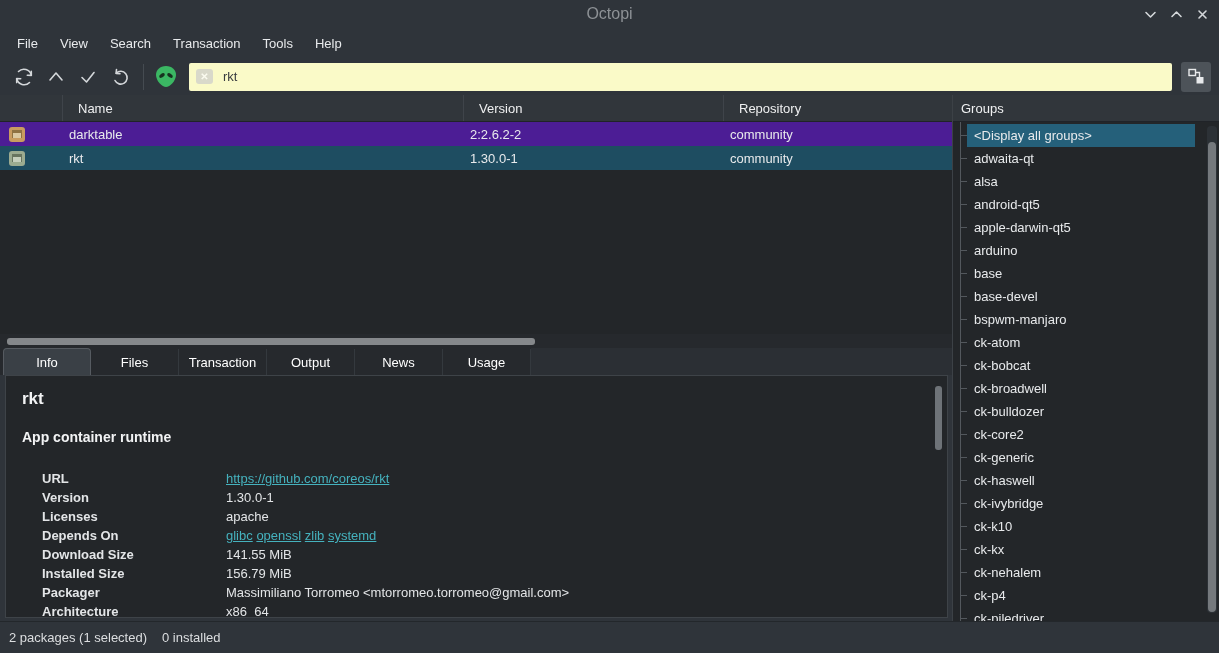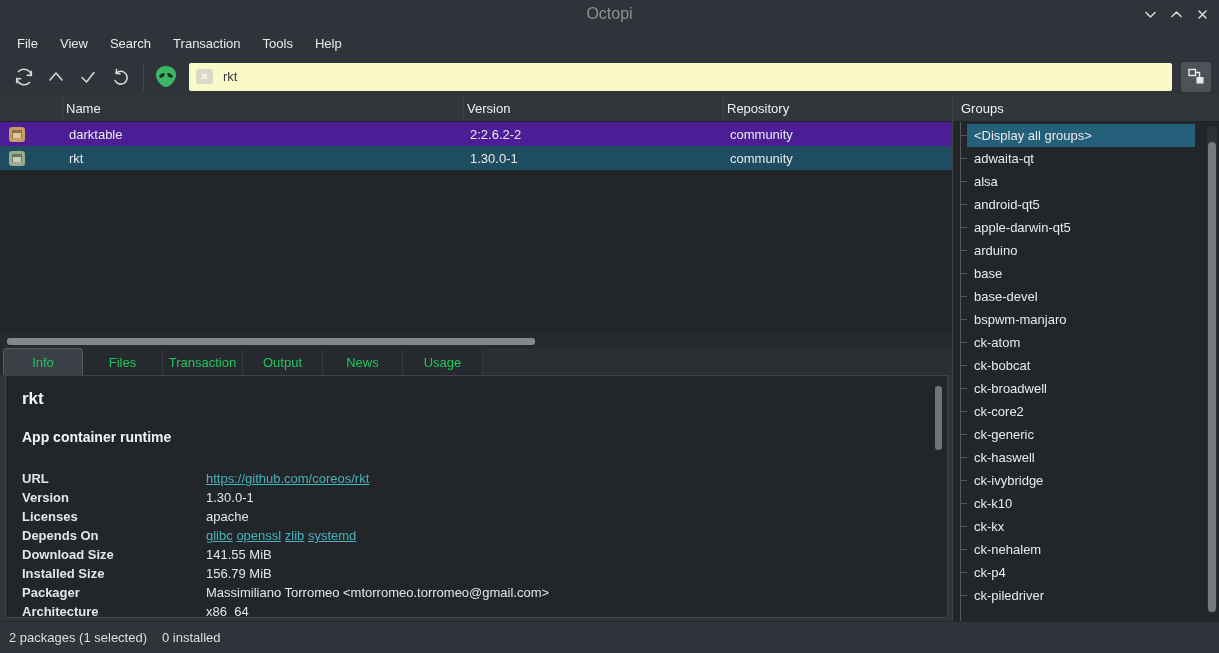--- a/index.html
+++ b/index.html
@@ -32,21 +32,21 @@
   .search-text { margin-left:10px; color:#393c40; font-size:13px; background:transparent; border:none; outline:none; font-family:"Liberation Sans", sans-serif; width:200px; }
   .groups-toggle { width:30px; height:30px; background:#4d5359; border-radius:3px; display:flex; align-items:center; justify-content:center; }
 
   
   .main { height:526px; display:flex; }
   .left-col { width:952px; display:flex; flex-direction:column; }
 
   
   .table-area { height:239px; background:#232629; overflow:hidden; }
   .tbl-header { height:27px; background:#31363b; display:flex; align-items:center; border-bottom:1px solid #202328; }
-  .tbl-header .hc { padding-left:3px; border-left:1px solid #3f444a; height:100%; display:flex; align-items:center; color:#eff0f1; }
+  .tbl-header .hc { padding-left:15px; border-left:1px solid #3f444a; height:100%; display:flex; align-items:center; color:#eff0f1; }
   .hc.c-icon { width:62px; border-left:none; }
   .hc.c-name { width:401px; }
   .hc.c-version { width:260px; }
   .hc.c-repo { flex:1; }
   .pkg-row { height:24px; display:flex; align-items:center; background:#4c1d95; }
   .pkg-row.selected { background:#1e4d61; }
   .cell { padding-left:7px; overflow:hidden; white-space:nowrap; }
   .cell.c-icon { width:62px; display:flex; align-items:center; padding-left:9px; }
   .cell.c-name { width:401px; }
   .cell.c-version { width:260px; }
@@ -54,30 +54,30 @@
   .pkg-icon { width:16px; height:15px; border-radius:3px; position:relative; }
   .pkg-icon .inner { position:absolute; left:3px; top:3px; right:3px; bottom:4px; }
   .pkg-icon .fill { position:absolute; left:4px; right:4px; bottom:4px; height:5px; }
 
   
   .hscroll { height:14px; background:#26292d; position:relative; }
   .hscroll .thumb { position:absolute; left:7px; top:4px; width:528px; height:7px; border-radius:3px; background:#85888b; }
 
   
   .tabstrip { height:27px; display:flex; align-items:flex-end; background:#26292d; padding-left:3px; }
-  .tab { width:80px; height:26px; display:flex; align-items:center; justify-content:center; color:#22c55e; border-right:1px solid #34393e; }
+  .tab { width:88px; height:26px; display:flex; align-items:center; justify-content:center; color:#ffffff; border-right:1px solid #34393e; }
   .tab.active { background:#3a4046; border:1px solid #565b61; border-bottom:none; border-radius:4px 4px 0 0; height:27px; }
   .tabstrip .spacer { flex:1; height:27px; background:#2b2f34; }
 
   
   .info-panel { flex:1; margin:0 4px 3px 5px; background:#232629; border:1px solid #3e4348; position:relative; padding:13px 16px; overflow:hidden; }
   .info-title { font-size:17px; font-weight:bold; color:#f2f3f4; }
   .info-subtitle { font-size:14px; font-weight:bold; margin-top:20px; color:#f2f3f4; }
   .info-fields { margin-top:24px; }
-  .info-row { display:flex; height:19px; line-height:19px; }
+  .info-row { display:flex; height:19px; line-height:19px;margin-left:20px; }
   .info-label { width:184px; font-weight:bold; color:#e3e5e7; }
   .info-value { color:#e3e5e7; }
   a.link { text-decoration:underline; }
   .vscroll-info { position:absolute; right:5px; top:10px; width:7px; height:64px; border-radius:3px; background:#6e7378; }
 
   
   .groups-panel { flex:1; background:#232629; border-left:1px solid #3c4146; display:flex; flex-direction:column; position:relative; overflow:hidden; }
   .groups-header { height:27px; background:#31363b; display:flex; align-items:center; padding-left:8px; border-bottom:1px solid #202328; color:#eff0f1; }
   .groups-list { flex:1; position:relative; padding-top:2px; overflow:hidden; }
   .groups-list .treeline { position:absolute; left:7px; top:0; bottom:0; width:1px; background:#53585d; }
@@ -272,20 +272,21 @@
         <div class="group-item">alsa</div>
         <div class="group-item">android-qt5</div>
         <div class="group-item">apple-darwin-qt5</div>
         <div class="group-item">arduino</div>
         <div class="group-item">base</div>
         <div class="group-item">base-devel</div>
         <div class="group-item">bspwm-manjaro</div>
         <div class="group-item">ck-atom</div>
         <div class="group-item">ck-bobcat</div>
         <div class="group-item">ck-broadwell</div>
+        <div class="group-item">ck-bulldozer</div>
         <div class="group-item">ck-core2</div>
         <div class="group-item">ck-generic</div>
         <div class="group-item">ck-haswell</div>
         <div class="group-item">ck-ivybridge</div>
         <div class="group-item">ck-k10</div>
         <div class="group-item">ck-kx</div>
         <div class="group-item">ck-nehalem</div>
         <div class="group-item">ck-p4</div>
         <div class="group-item">ck-piledriver</div>
       </div>

